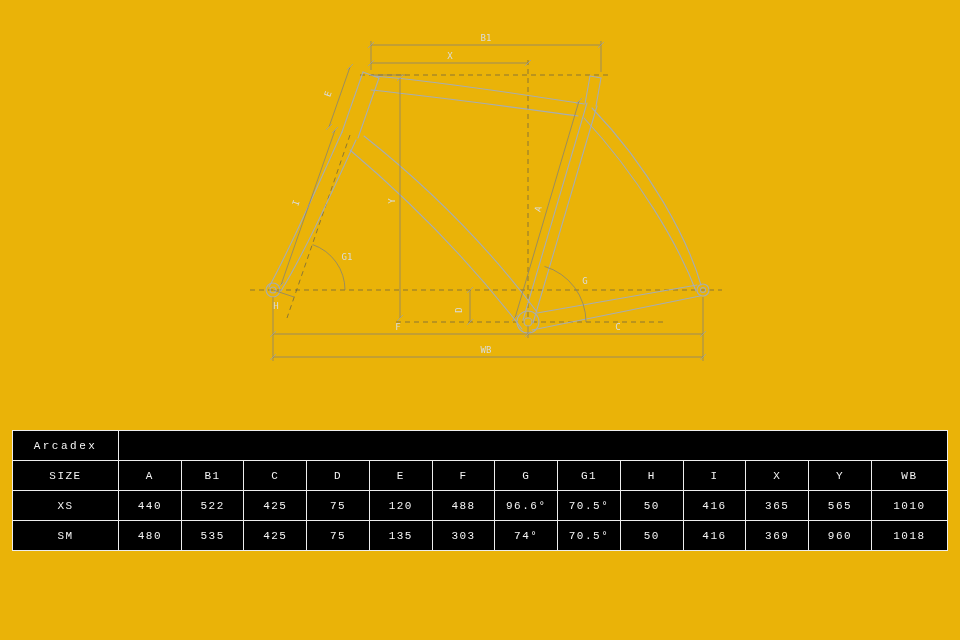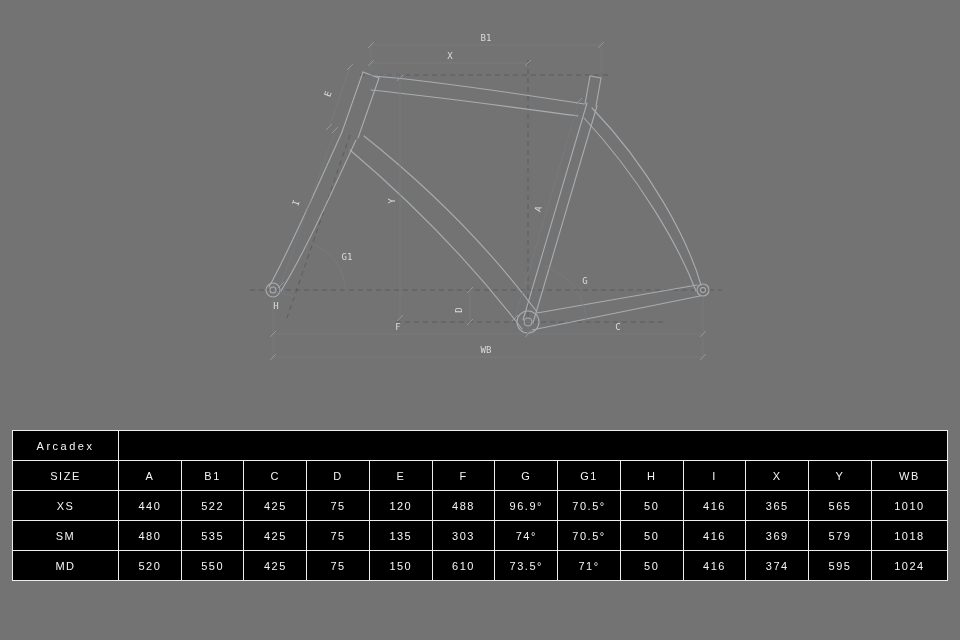--- a/index.html
+++ b/index.html
@@ -4,21 +4,21 @@
 <style>
   html, body {
     margin: 0;
     padding: 0;
     background: #000;
   }
   .stage {
     position: relative;
     width: 960px;
     height: 640px;
-    background: #737373;
+    background: #eab308;
     overflow: hidden;
     font-family: "DejaVu Sans Mono", monospace;
   }
   .diagram {
     position: absolute;
     top: 0;
     left: 0;
     width: 960px;
     height: 425px;
   }
@@ -29,21 +29,21 @@
     position: absolute;
     left: 12px;
     top: 430px;
     width: 936px;
   }
   table.geometry {
     width: 100%;
     border-collapse: collapse;
     table-layout: fixed;
     color: #f5f5f5;
-    font-family: Liberation Sans, sans-serif;
+    font-family: Liberation Mono, monospace;
     font-size: 11px;
     letter-spacing: 1.5px;
   }
   table.geometry th,
   table.geometry td {
     border: 1px solid #ededed;
     height: 29px;
     padding: 0;
     text-align: center;
     font-weight: 400;
@@ -220,57 +220,41 @@
       </thead>
       <tbody>
           <tr>
             <td>XS</td>
             <td>440</td>
             <td>522</td>
             <td>425</td>
             <td>75</td>
             <td>120</td>
             <td>488</td>
-            <td>96.9°</td>
+            <td>96.6°</td>
             <td>70.5°</td>
             <td>50</td>
             <td>416</td>
             <td>365</td>
             <td>565</td>
             <td>1010</td>
           </tr>
           <tr>
             <td>SM</td>
             <td>480</td>
             <td>535</td>
             <td>425</td>
             <td>75</td>
             <td>135</td>
             <td>303</td>
             <td>74°</td>
             <td>70.5°</td>
             <td>50</td>
             <td>416</td>
             <td>369</td>
-            <td>579</td>
+            <td>960</td>
             <td>1018</td>
-          </tr>
-          <tr>
-            <td>MD</td>
-            <td>520</td>
-            <td>550</td>
-            <td>425</td>
-            <td>75</td>
-            <td>150</td>
-            <td>610</td>
-            <td>73.5°</td>
-            <td>71°</td>
-            <td>50</td>
-            <td>416</td>
-            <td>374</td>
-            <td>595</td>
-            <td>1024</td>
           </tr>
         </tbody>
     </table>
   </div>
 
 </div>
 
 </body></html>

